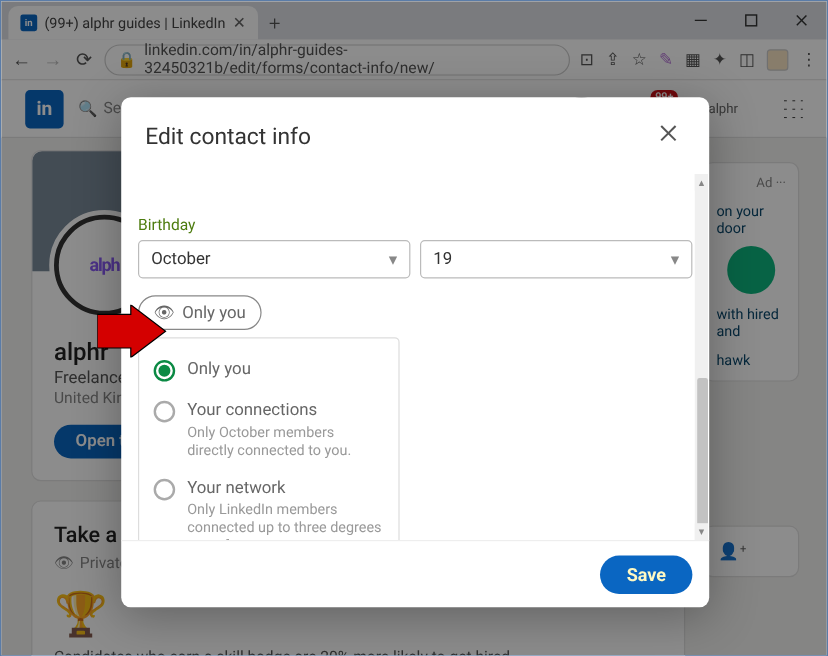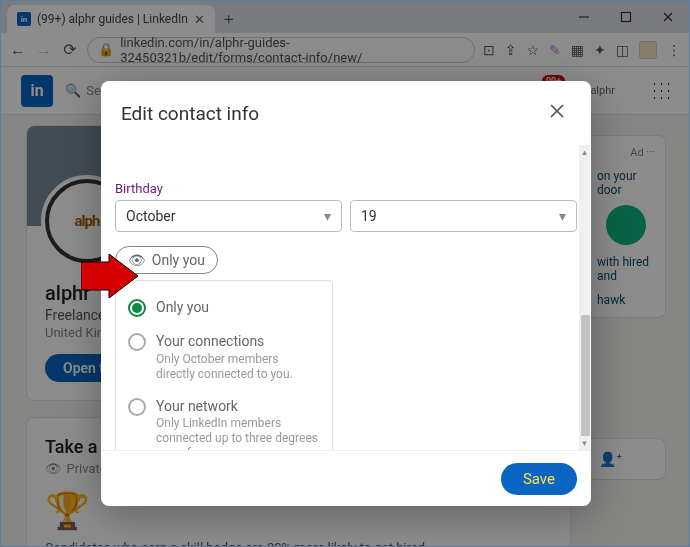--- a/index.html
+++ b/index.html
@@ -152,21 +152,21 @@
     }
     .card{background:#fff;border:1px solid #e0e0e0;border-radius:8px;}
     .leftcol{
       position:absolute;left:25px;top:10px;width:545px;
     }
     .cover{height:100px;background:#7a8a99;border-radius:8px 8px 0 0;}
     .avatar-big{
       width:92px;height:92px;border-radius:50%;background:#fff;border:3px solid #fff;
       position:absolute;top:50px;left:15px;display:flex;align-items:center;justify-content:center;
     }
-    .avatar-inner{width:84px;height:84px;border-radius:50%;border:4px solid #333;display:flex;align-items:center;justify-content:center;font-size:15px;font-weight:700;color:#a16207;letter-spacing:-1px}
+    .avatar-inner{width:84px;height:84px;border-radius:50%;border:4px solid #333;display:flex;align-items:center;justify-content:center;font-size:15px;font-weight:700;color:#8b5cf6;letter-spacing:-1px}
     .profile-body{padding:55px 18px 18px}
     .profile-name{font-size:20px;font-weight:500;color:#222;}
     .sub1{color:#555;font-size:14px;margin-top:2px}
     .sub2{color:#888;font-size:13px;margin-top:2px}
     .open-btn{
       display:inline-block;margin-top:14px;background:#0a66c2;color:#fff;border-radius:16px;
       padding:6px 18px;font-size:14px;font-weight:600;
     }
     .skills-card{margin-top:16px;padding:18px}
     .take-a{font-size:18px;font-weight:500;color:#222;}
@@ -199,21 +199,21 @@
     .modal-title{font-size:19px;color:#333;}
     .close-x{margin-left:auto;color:#666;cursor:pointer;padding:4px}
     .modal-body{
       flex:1;position:relative;padding:0 14px;overflow:hidden;
     }
     .scroll-track{
       position:absolute;right:1px;top:0;bottom:0;width:11px;background:#f0f0f0;
     }
     .scroll-thumb{position:absolute;right:1px;width:9px;background:#c2c2c2;border-radius:2px}
     .scroll-arrow{position:absolute;right:1px;width:11px;height:14px;background:#f0f0f0;color:#888;font-size:9px;display:flex;align-items:center;justify-content:center}
-    .field-label{color:#701a75;font-size:13px;margin:36px 0 4px}
+    .field-label{color:#4d7c0f;font-size:13px;margin:36px 0 4px}
     .sel-row{display:flex;gap:8px}
     .sel{
       flex:1; border:1px solid #bbb;border-radius:4px;height:32px;
       display:flex;align-items:center;padding:0 10px;font-size:14px;color:#333;
       justify-content:space-between;cursor:pointer;
     }
     .sel .caret{color:#888}
     .pill{
       display:inline-flex;align-items:center;gap:6px;border:1px solid #888;border-radius:18px;
       padding:5px 12px;color:#666;font-size:14px;margin-top:14px;cursor:pointer;
@@ -228,22 +228,22 @@
     }
     .radio.checked{border-color:#0b8a44;}
     .radio.checked::after{content:"";width:10px;height:10px;background:#0b8a44;border-radius:50%}
     .opt-label{font-size:14px;color:#666;line-height:1.25}
     .opt-desc{font-size:12px;color:#999;line-height:1.25;margin-top:1px}
     .modal-foot{
       height:56px;display:flex;align-items:center;justify-content:flex-end;padding:0 14px;
       border-top:1px solid #eee;
     }
     .save-btn{
-      background:#0a66c2;color:#fde047;border:none;border-radius:18px;padding:7px 22px;
-      font-size:15px;font-weight:400;cursor:pointer;
+      background:#0a66c2;color:#fef9c3;border:none;border-radius:18px;padding:7px 22px;
+      font-size:15px;font-weight:700;cursor:pointer;
     }
     
     .arrow-hint{
       position:absolute;z-index:20;left:80px;top:253px;pointer-events:none;
     }
   </style>
 </head>
 <body>
 
 <div class="titlebar">

